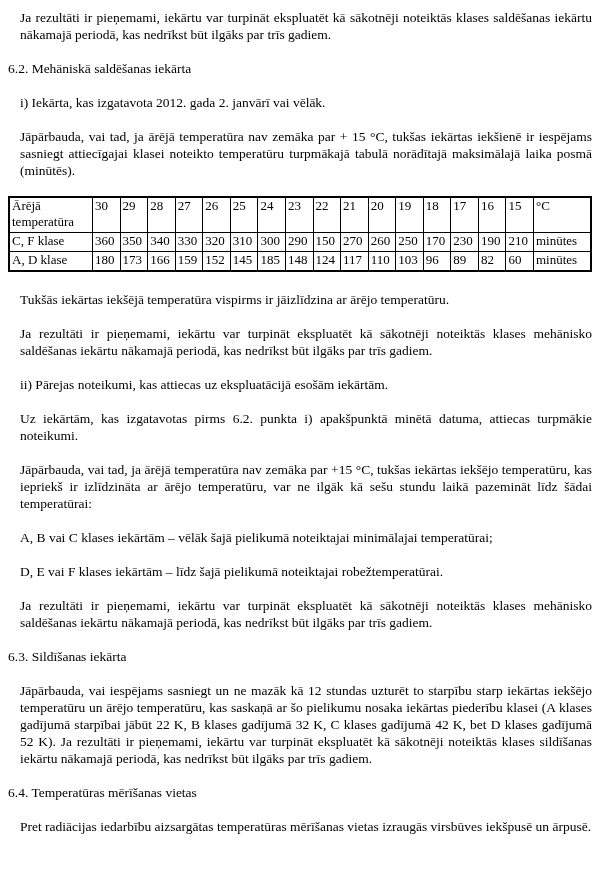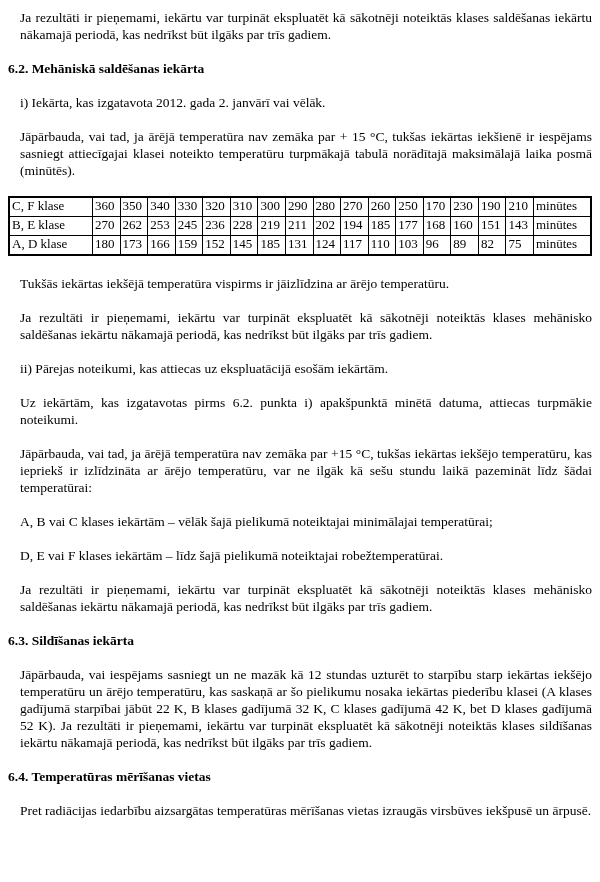--- a/index.html
+++ b/index.html
@@ -18,21 +18,21 @@
     color: #000000;
     overflow: hidden;
   }
   .para {
     margin: 0 0 17px 12px;
     text-align: justify;
   }
   .heading {
     margin: 0 0 17px 0;
     font-size: 13.5px;
-    font-weight: bold;
+    font-weight: normal;
     text-align: left;
   }
   table.temp-table {
     table-layout: fixed;
     width: 100%;
     border-collapse: collapse;
     border: 2px solid #000;
     margin: 0 0 19px 0;
   }
   table.temp-table td {
@@ -54,77 +54,77 @@
 
 <p class="heading">6.2. Mehāniskā saldēšanas iekārta</p>
 
 <p class="para">i) Iekārta, kas izgatavota 2012. gada 2. janvārī vai vēlāk.</p>
 
 <p class="para">Jāpārbauda, vai tad, ja ārējā temperatūra nav zemāka par + 15 °C, tukšas iekārtas iekšienē ir iespējams sasniegt attiecīgajai klasei noteikto temperatūru turpmākajā tabulā norādītajā maksimālajā laika posmā (minūtēs).</p>
 
 <table class="temp-table">
   <tbody>
       <tr>
+        <td class="lbl">Ārējā temperatūra</td>
+        <td>30</td>
+        <td>29</td>
+        <td>28</td>
+        <td>27</td>
+        <td>26</td>
+        <td>25</td>
+        <td>24</td>
+        <td>23</td>
+        <td>22</td>
+        <td>21</td>
+        <td>20</td>
+        <td>19</td>
+        <td>18</td>
+        <td>17</td>
+        <td>16</td>
+        <td>15</td>
+        <td class="unit">°C</td>
+      </tr>
+      <tr>
         <td class="lbl">C, F klase</td>
         <td>360</td>
         <td>350</td>
         <td>340</td>
         <td>330</td>
         <td>320</td>
         <td>310</td>
         <td>300</td>
         <td>290</td>
-        <td>280</td>
+        <td>150</td>
         <td>270</td>
         <td>260</td>
         <td>250</td>
         <td>170</td>
         <td>230</td>
         <td>190</td>
         <td>210</td>
-        <td class="unit">minūtes</td>
-      </tr>
-      <tr>
-        <td class="lbl">B, E klase</td>
-        <td>270</td>
-        <td>262</td>
-        <td>253</td>
-        <td>245</td>
-        <td>236</td>
-        <td>228</td>
-        <td>219</td>
-        <td>211</td>
-        <td>202</td>
-        <td>194</td>
-        <td>185</td>
-        <td>177</td>
-        <td>168</td>
-        <td>160</td>
-        <td>151</td>
-        <td>143</td>
         <td class="unit">minūtes</td>
       </tr>
       <tr>
         <td class="lbl">A, D klase</td>
         <td>180</td>
         <td>173</td>
         <td>166</td>
         <td>159</td>
         <td>152</td>
         <td>145</td>
         <td>185</td>
-        <td>131</td>
+        <td>148</td>
         <td>124</td>
         <td>117</td>
         <td>110</td>
         <td>103</td>
         <td>96</td>
         <td>89</td>
         <td>82</td>
-        <td>75</td>
+        <td>60</td>
         <td class="unit">minūtes</td>
       </tr>
     </tbody>
 </table>
 
 <p class="para">Tukšās iekārtas iekšējā temperatūra vispirms ir jāizlīdzina ar ārējo temperatūru.</p>
 
 <p class="para">Ja rezultāti ir pieņemami, iekārtu var turpināt ekspluatēt kā sākotnēji noteiktās klases mehānisko saldēšanas iekārtu nākamajā periodā, kas nedrīkst būt ilgāks par trīs gadiem.</p>
 
 <p class="para">ii) Pārejas noteikumi, kas attiecas uz ekspluatācijā esošām iekārtām.</p>

